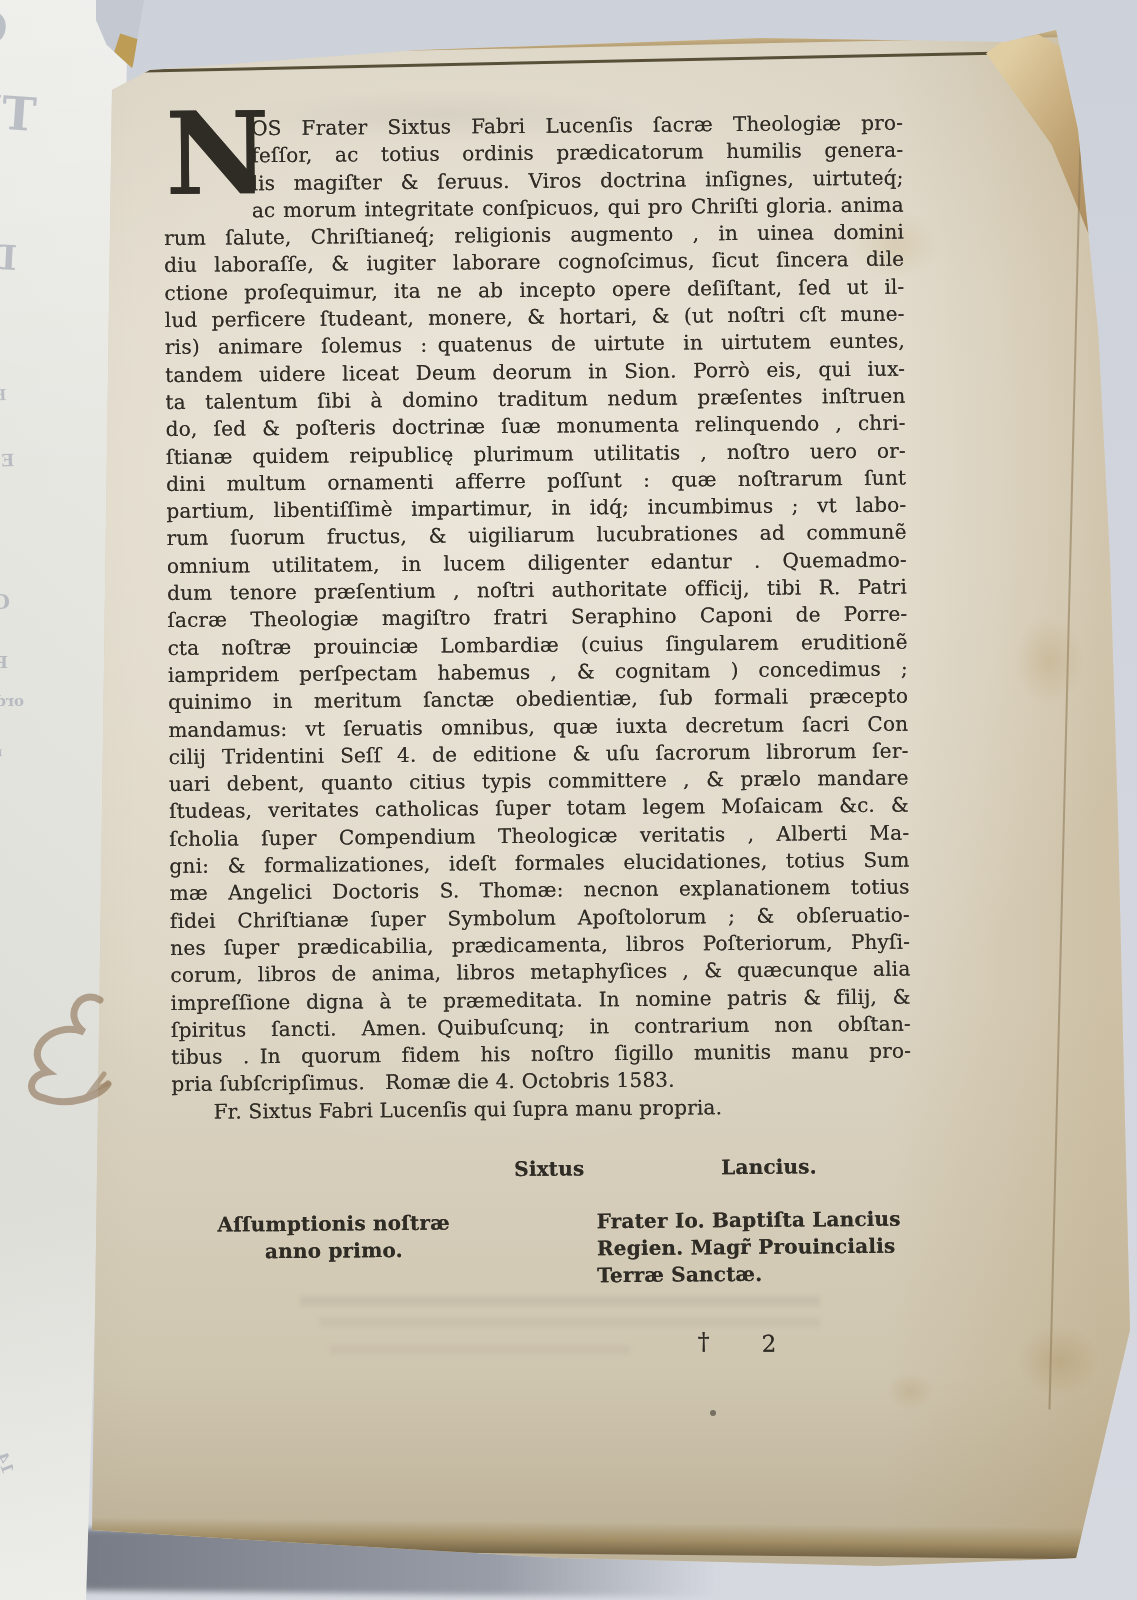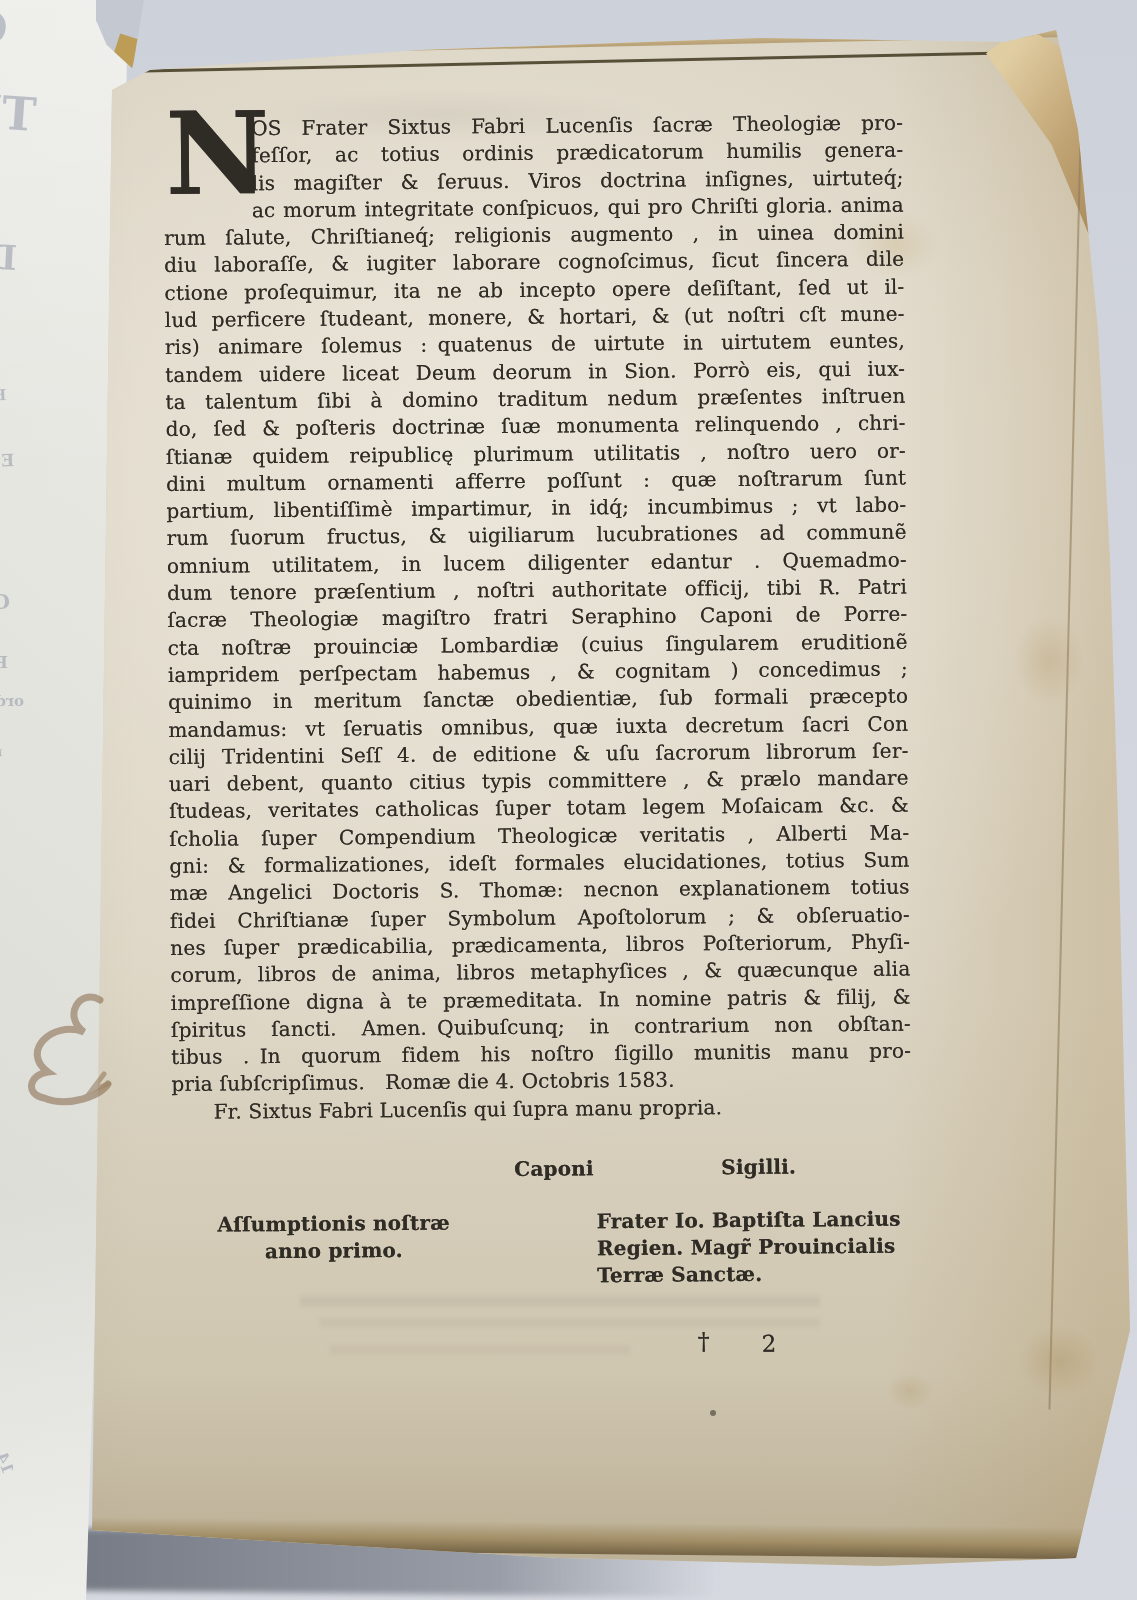--- a/index.html
+++ b/index.html
@@ -150,22 +150,22 @@
           <div class="pline">nes ſuper prædicabilia, prædicamenta, libros Poſteriorum, Phyſi-</div>
           <div class="pline">corum, libros de anima, libros metaphyſices , &amp; quæcunque alia</div>
           <div class="pline">impreſſione digna à te præmeditata. In nomine patris &amp; filij, &amp;</div>
           <div class="pline">ſpiritus ſancti. Amen. Quibuſcunq; in contrarium non obſtan-</div>
           <div class="pline">tibus . In quorum fidem his noſtro ſigillo munitis manu pro-</div>
           <div class="pline nojust">pria ſubſcripſimus. Romæ die 4. Octobris 1583.</div>
           <div class="pline nojust indent">Fr. Sixtus Fabri Lucenſis qui ſupra manu propria.</div>
         </div>
 
       <div class="locus-row">
-        <span class="locus-word">Caponi</span>
-        <span class="sigilli-word">Sigilli.</span>
+        <span class="locus-word">Sixtus</span>
+        <span class="sigilli-word">Lancius.</span>
       </div>
 
       <div class="note note-left" id="note-left">
           <div>Aſſumptionis noſtræ</div>
           <div>anno primo.</div>
         </div>
       <div class="note note-right" id="note-right">
           <div>Frater Io. Baptiſta Lancius</div>
           <div>Regien. Magr̃ Prouincialis</div>
           <div>Terræ Sanctæ.</div>

